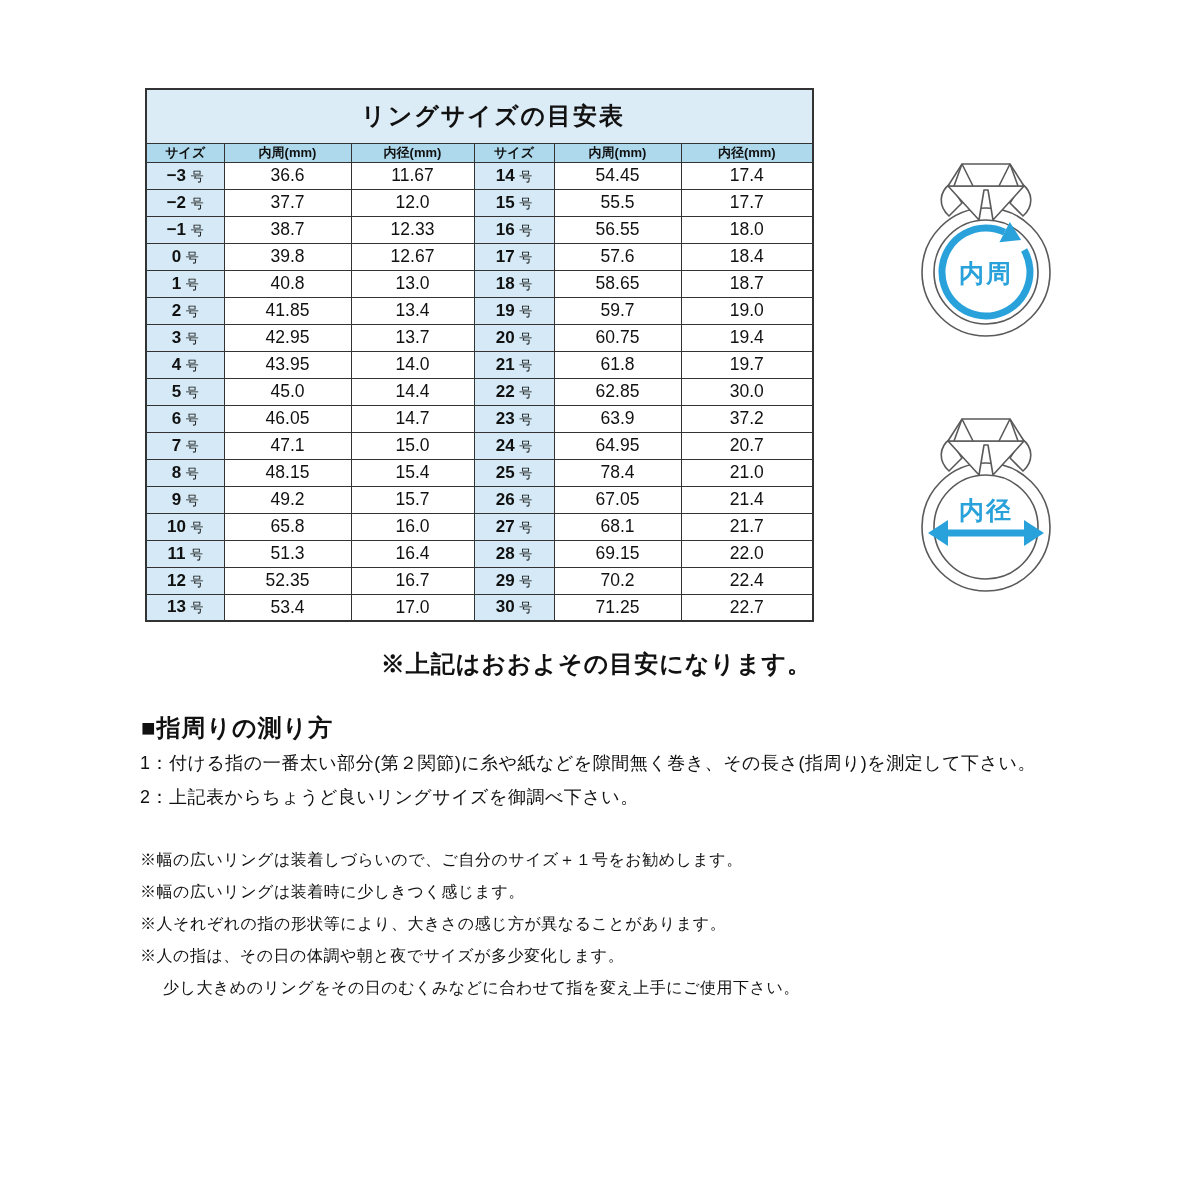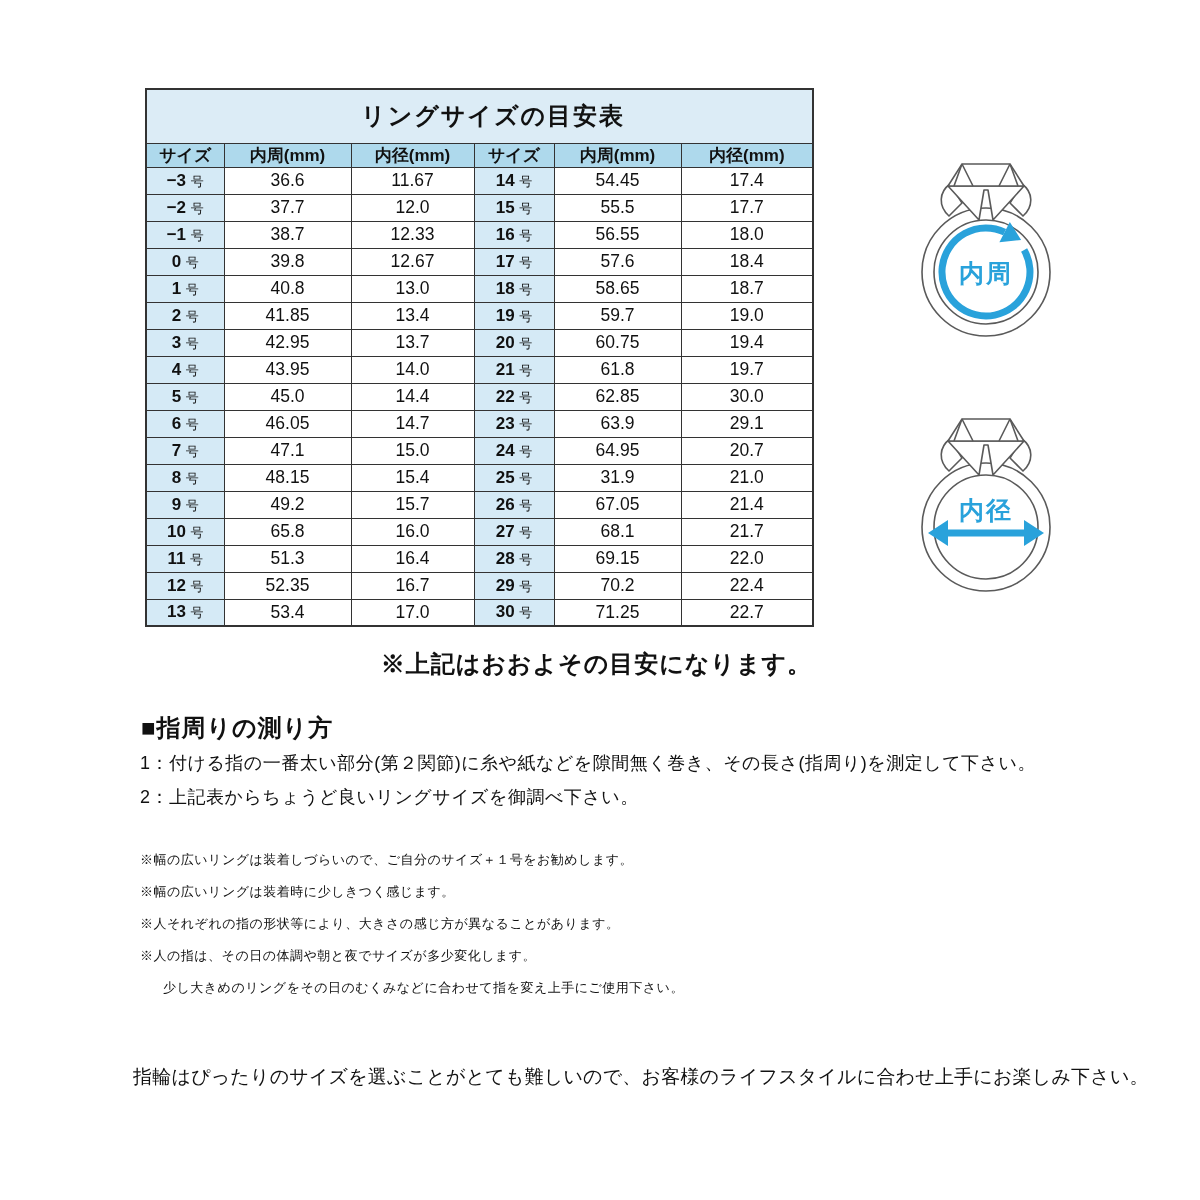--- a/index.html
+++ b/index.html
@@ -16,21 +16,21 @@
     font-family:"Liberation Sans",sans-serif;color:var(--text);}
   .page{position:relative;width:1200px;height:1200px;background:#ffffff;overflow:hidden;}
 
   
   .size-table-wrap{position:absolute;left:145px;top:88px;width:667px;}
   table.size-table{width:667px;border-collapse:collapse;table-layout:fixed;}
   table.size-table td,table.size-table th{border:1.5px solid var(--border);}
   table.size-table{border:2px solid var(--border);}
   .table-title{background:var(--title-bg);height:54px;font-size:24px;font-weight:bold;
     text-align:center;letter-spacing:2px;vertical-align:middle;padding-left:27px;}
-  th.col-h{background:var(--header-bg);height:18px;font-size:17px;font-weight:bold;
+  th.col-h{background:var(--header-bg);height:18px;font-size:13px;font-weight:bold;
     text-align:center;vertical-align:middle;}
   td.size-cell{background:var(--size-bg);height:27px;text-align:center;vertical-align:middle;
     font-size:17px;margin-left:40px;}
   td.size-cell .num{font-weight:bold;}
   td.size-cell .suffix{font-size:13px;}
   td.value-cell{background:#ffffff;height:27px;text-align:center;vertical-align:middle;
     font-size:17.5px;}
 
   .table-footnote{position:absolute;right:388px;top:648px;font-size:24px;font-weight:bold;
     letter-spacing:1px;}
@@ -39,21 +39,21 @@
   .ring-illus{position:absolute;width:150px;height:185px;}
   .ring-illus.first{left:915px;top:158px;}
   .ring-illus.second{left:915px;top:413px;}
   .ring-illus svg{display:block;width:150px;height:185px;}
 
   
   .section-heading{position:absolute;left:141px;top:712px;font-size:24px;font-weight:bold;
     letter-spacing:1px;}
   .steps{position:absolute;left:140px;top:746px;font-size:18px;line-height:34px;
     letter-spacing:0.5px;}
-  .notes{position:absolute;left:140px;top:844px;font-size:13px;line-height:32px;
+  .notes{position:absolute;left:140px;top:844px;font-size:16px;line-height:32px;
     letter-spacing:0.5px;font-family:Liberation Serif, serif;}
   .notes .cont{padding-left:23px;}
   .closing-line{position:absolute;left:133px;top:1064px;font-size:19px;letter-spacing:0.2px;}
 </style>
 </head>
 <body>
 
 <div class="page">
 
   <div class="size-table-wrap">
@@ -151,36 +151,36 @@
             <td class="size-cell"><span class="num">22</span> <span class="suffix">号</span></td>
             <td class="value-cell">62.85</td>
             <td class="value-cell">30.0</td>
           </tr>
           <tr>
             <td class="size-cell"><span class="num">6</span> <span class="suffix">号</span></td>
             <td class="value-cell">46.05</td>
             <td class="value-cell">14.7</td>
             <td class="size-cell"><span class="num">23</span> <span class="suffix">号</span></td>
             <td class="value-cell">63.9</td>
-            <td class="value-cell">29.1</td>
+            <td class="value-cell">37.2</td>
           </tr>
           <tr>
             <td class="size-cell"><span class="num">7</span> <span class="suffix">号</span></td>
             <td class="value-cell">47.1</td>
             <td class="value-cell">15.0</td>
             <td class="size-cell"><span class="num">24</span> <span class="suffix">号</span></td>
             <td class="value-cell">64.95</td>
             <td class="value-cell">20.7</td>
           </tr>
           <tr>
             <td class="size-cell"><span class="num">8</span> <span class="suffix">号</span></td>
             <td class="value-cell">48.15</td>
             <td class="value-cell">15.4</td>
             <td class="size-cell"><span class="num">25</span> <span class="suffix">号</span></td>
-            <td class="value-cell">31.9</td>
+            <td class="value-cell">78.4</td>
             <td class="value-cell">21.0</td>
           </tr>
           <tr>
             <td class="size-cell"><span class="num">9</span> <span class="suffix">号</span></td>
             <td class="value-cell">49.2</td>
             <td class="value-cell">15.7</td>
             <td class="size-cell"><span class="num">26</span> <span class="suffix">号</span></td>
             <td class="value-cell">67.05</td>
             <td class="value-cell">21.4</td>
           </tr>
@@ -274,15 +274,14 @@
   </div>
 
   <div class="notes">
       <div>※幅の広いリングは装着しづらいので、ご自分のサイズ＋１号をお勧めします。</div>
       <div>※幅の広いリングは装着時に少しきつく感じます。</div>
       <div>※人それぞれの指の形状等により、大きさの感じ方が異なることがあります。</div>
       <div>※人の指は、その日の体調や朝と夜でサイズが多少変化します。</div>
       <div class="cont">少し大きめのリングをその日のむくみなどに合わせて指を変え上手にご使用下さい。</div>
     </div>
 
-  <div class="closing-line">指輪はぴったりのサイズを選ぶことがとても難しいので、お客様のライフスタイルに合わせ上手にお楽しみ下さい。</div>
 
 </div>
 
 </body></html>

